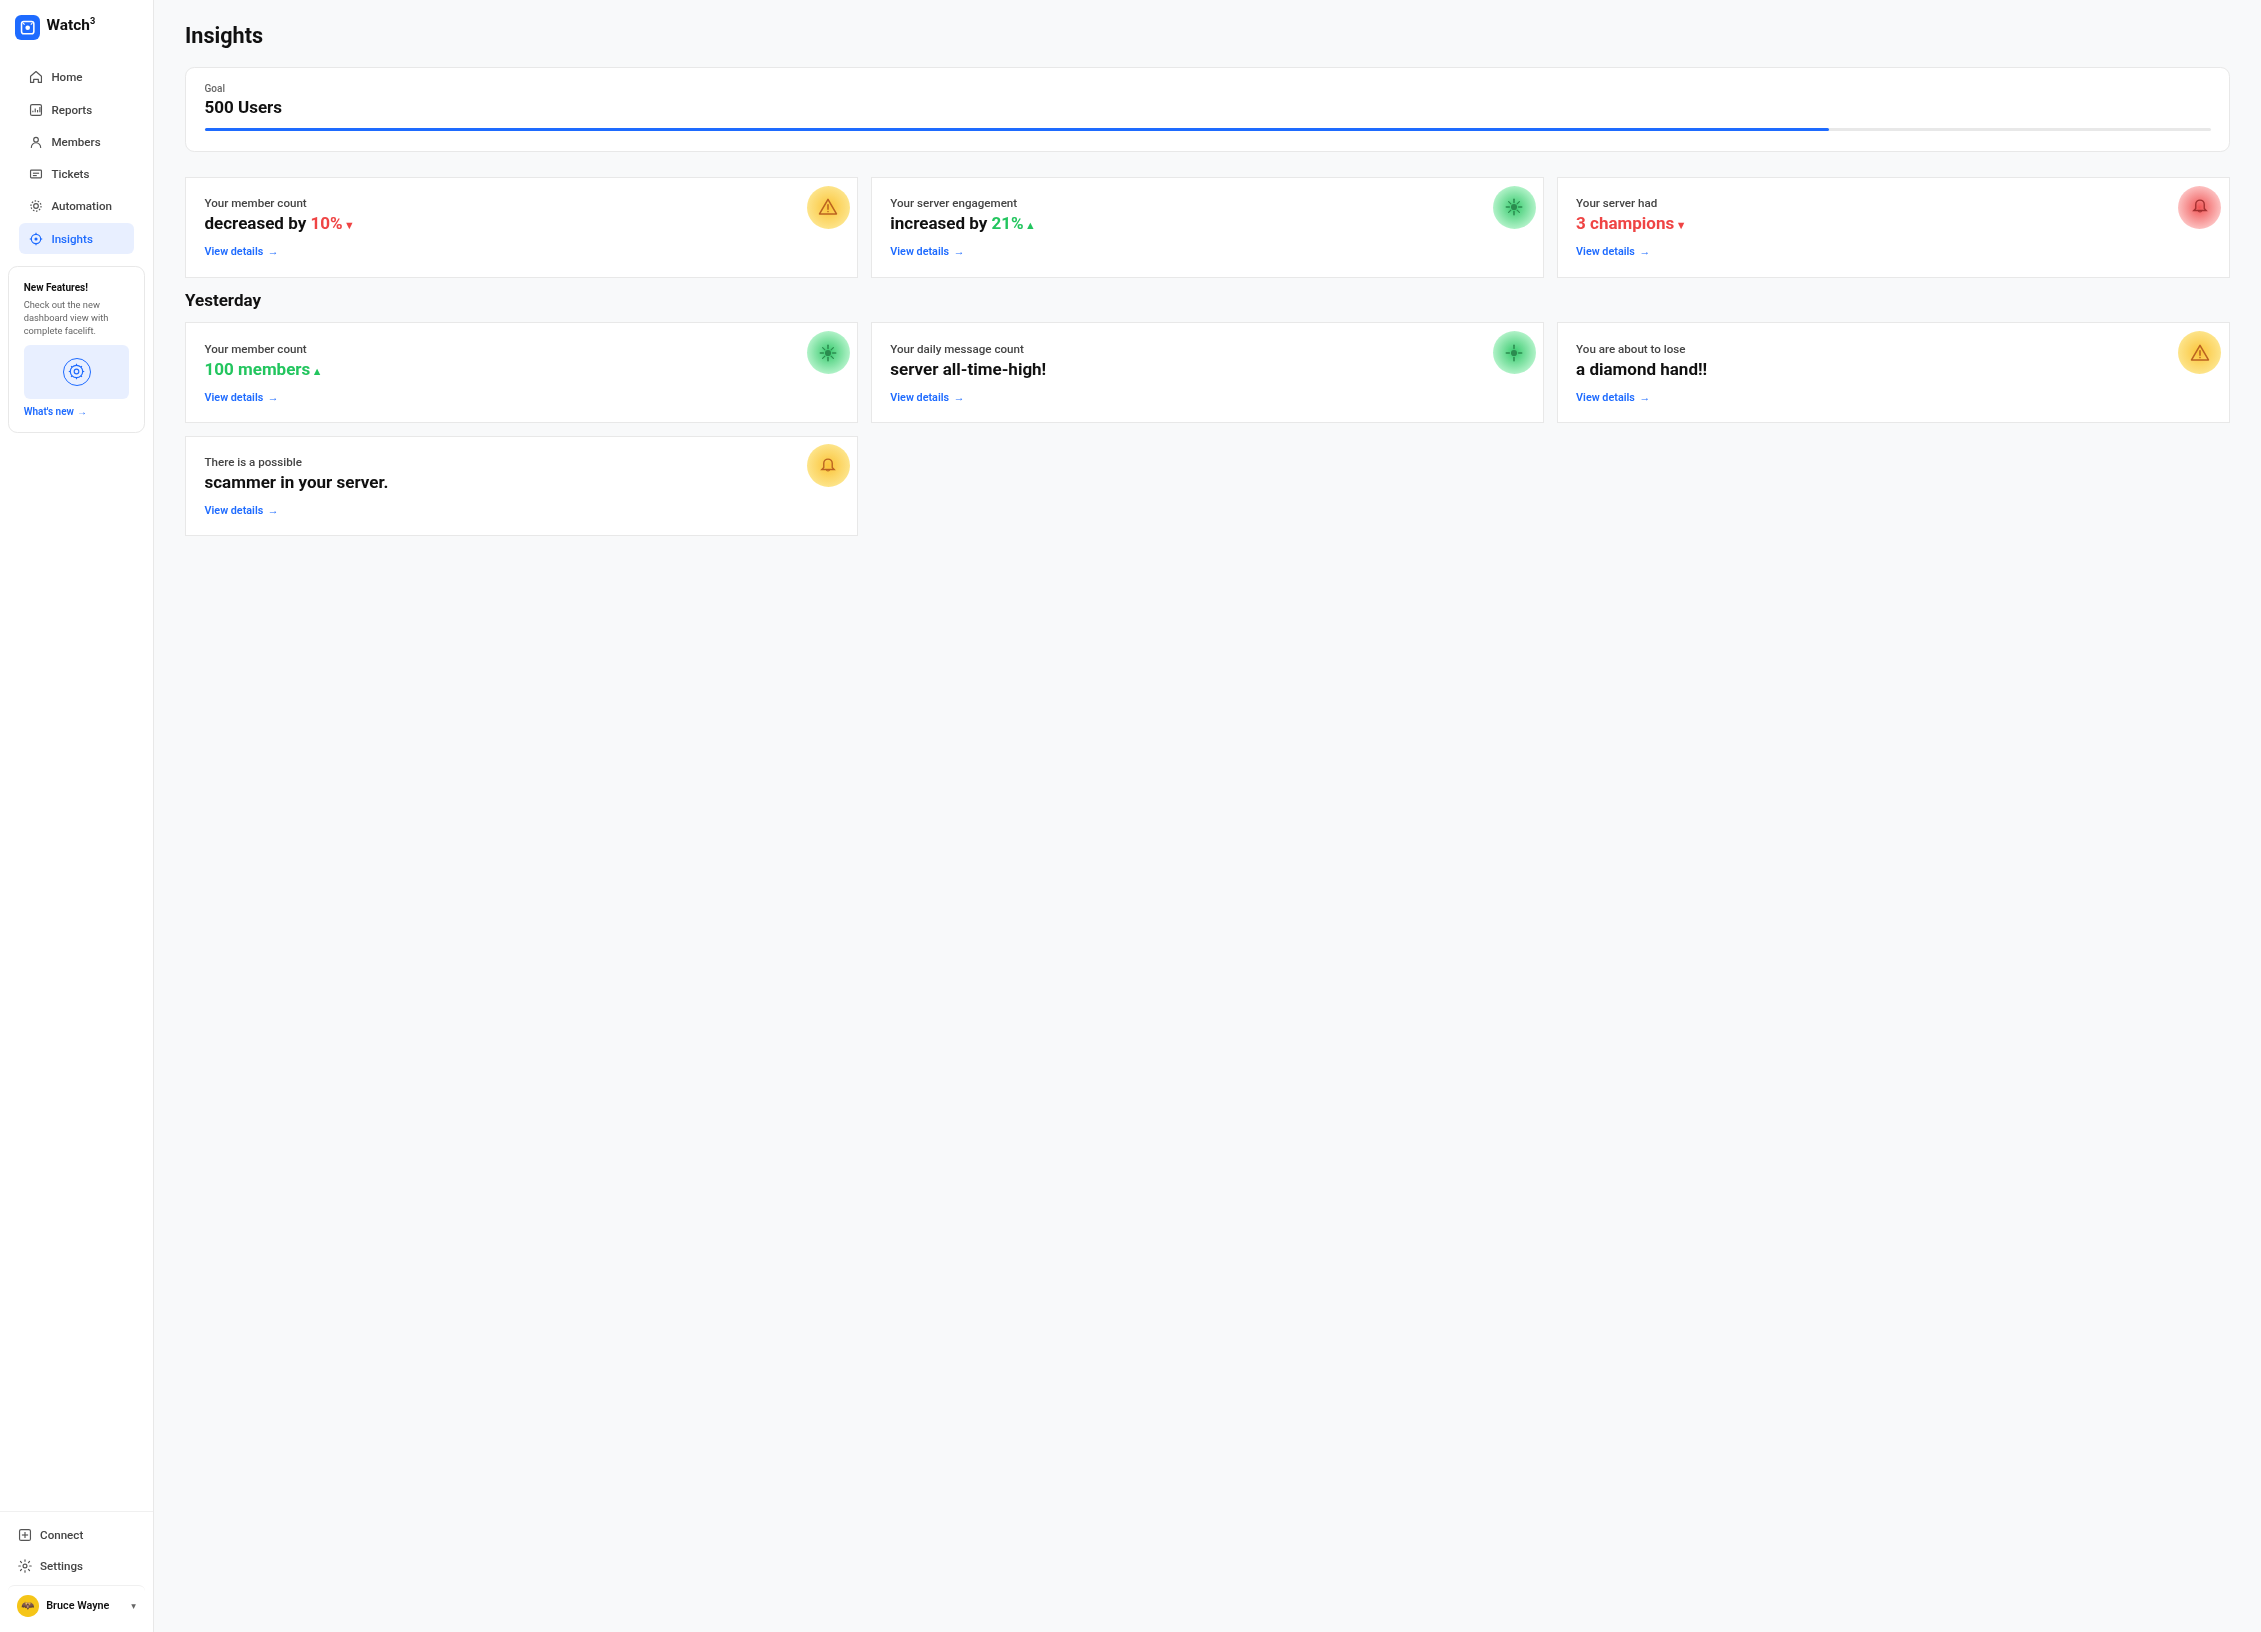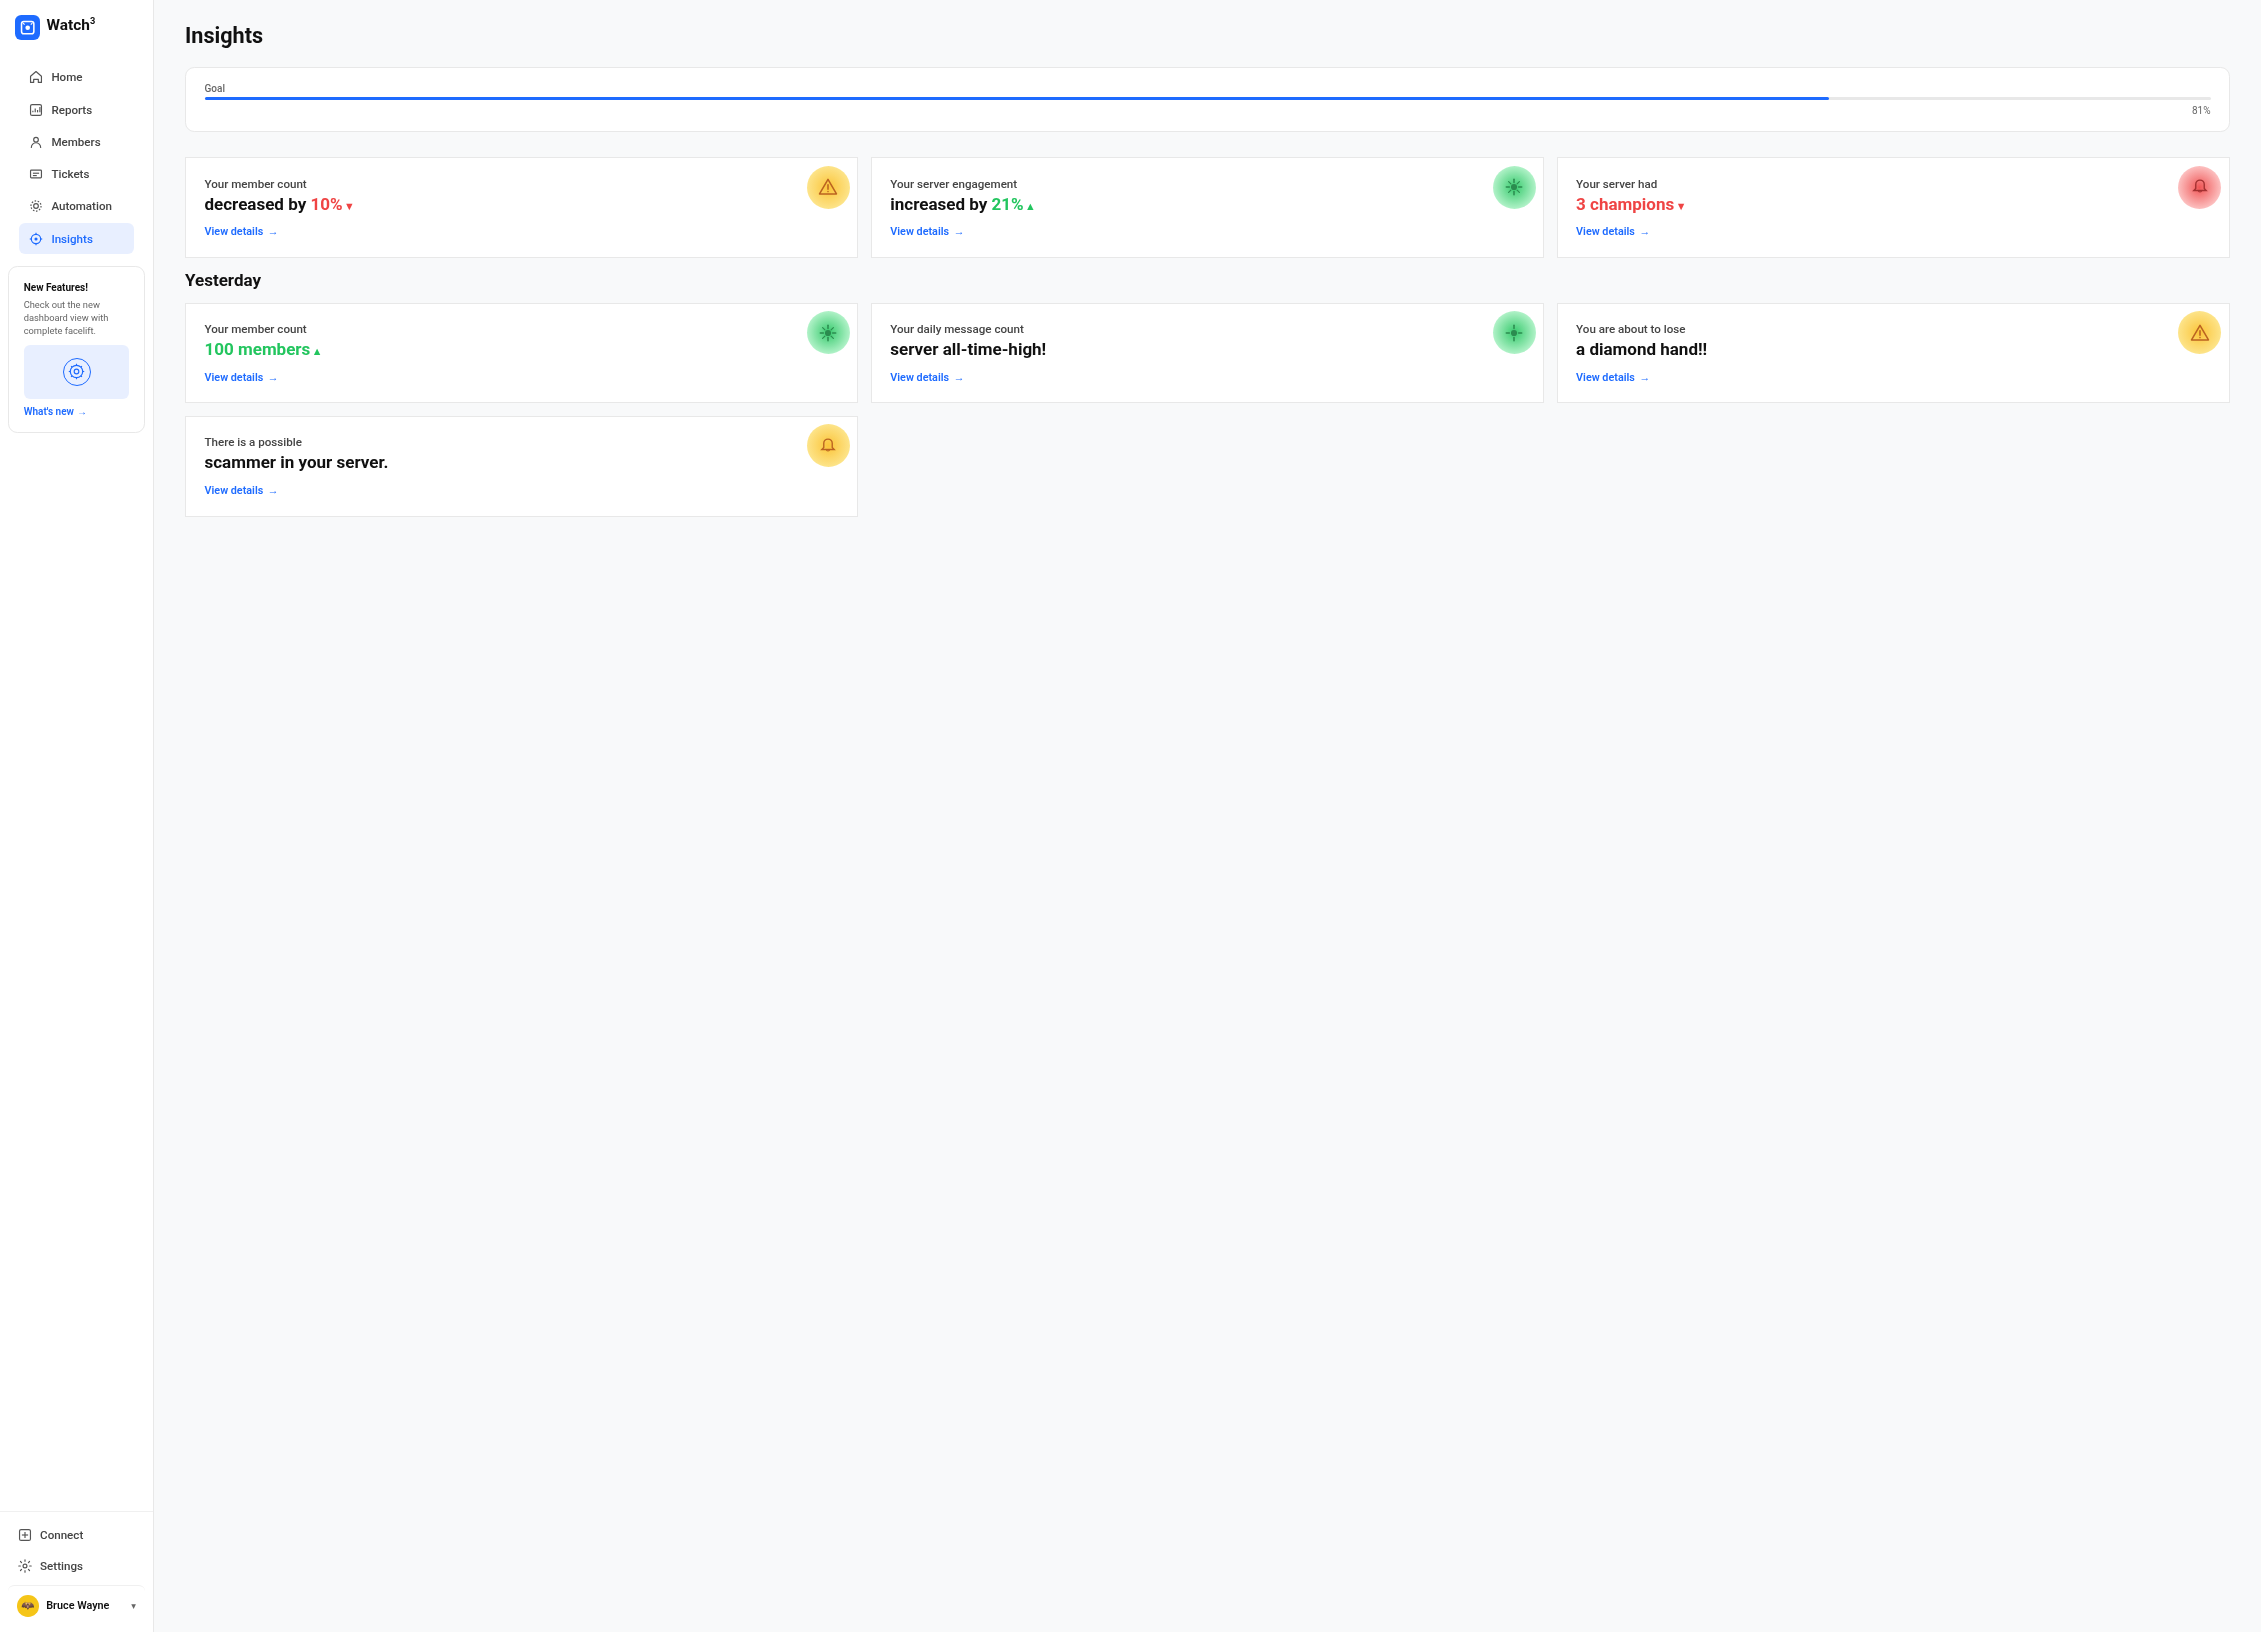--- a/index.html
+++ b/index.html
@@ -445,24 +445,24 @@
       <span class="chevron-icon">▾</span>
     </div>
   </div>
 </aside>
 
 <main class="main">
   <h1 class="page-title">Insights</h1>
 
   <div class="goal-card">
     <div class="goal-label">Goal</div>
+    <div class="goal-value">500 Users</div>
     <div class="progress-container">
       <div class="progress-bar" style="width:81%"></div>
     </div>
-    <div class="progress-pct">81%</div>
   </div>
 
   <div class="cards-grid">
 
     <div class="insight-card">
       <div class="card-icon-blob icon-blob-yellow">
         <svg width="20" height="20" viewBox="0 0 26 26" fill="none">
           <path d="M13 3L24 22H2L13 3Z" stroke="#b45309" stroke-width="2" fill="none" stroke-linejoin="round"></path>
           <line x1="13" y1="10" x2="13" y2="16" stroke="#b45309" stroke-width="2" stroke-linecap="round"></line>
           <circle cx="13" cy="19" r="1" fill="#b45309"></circle>

